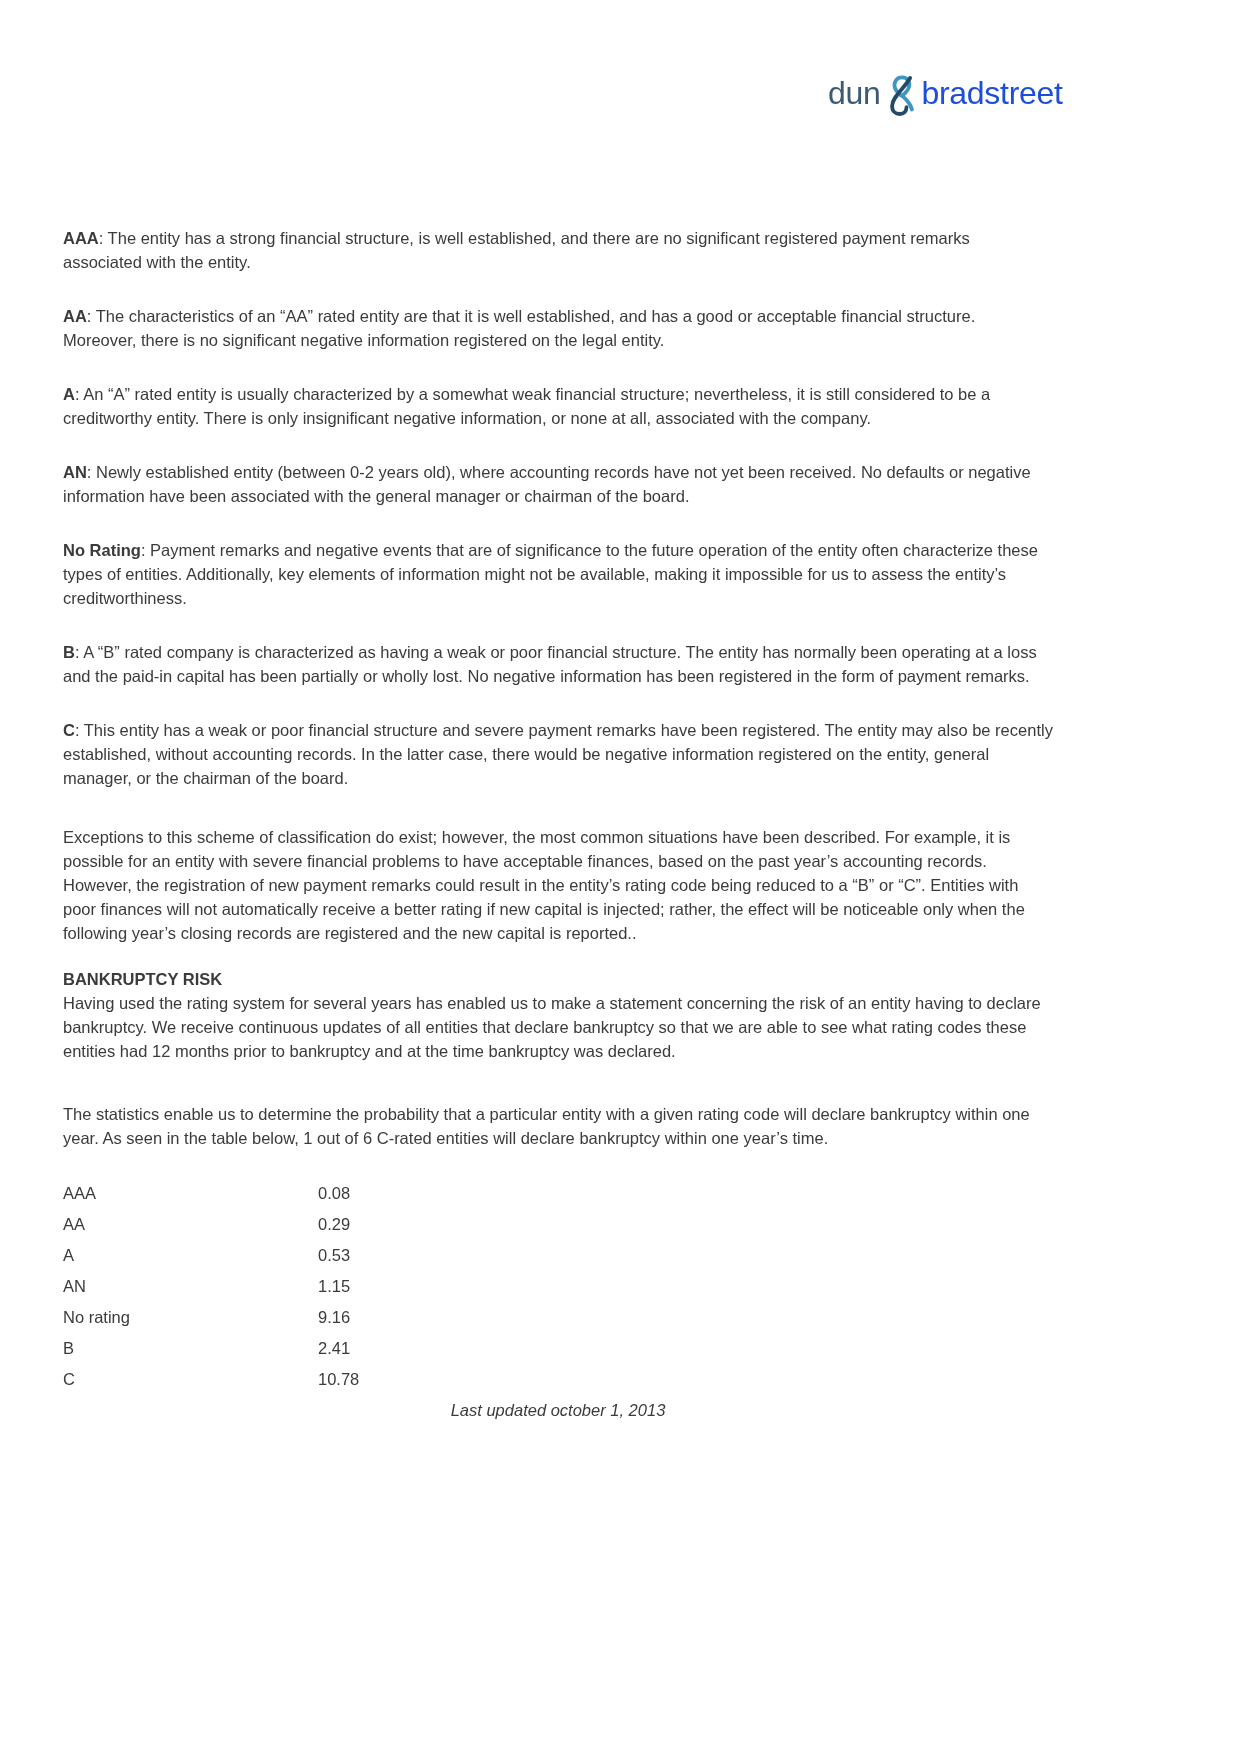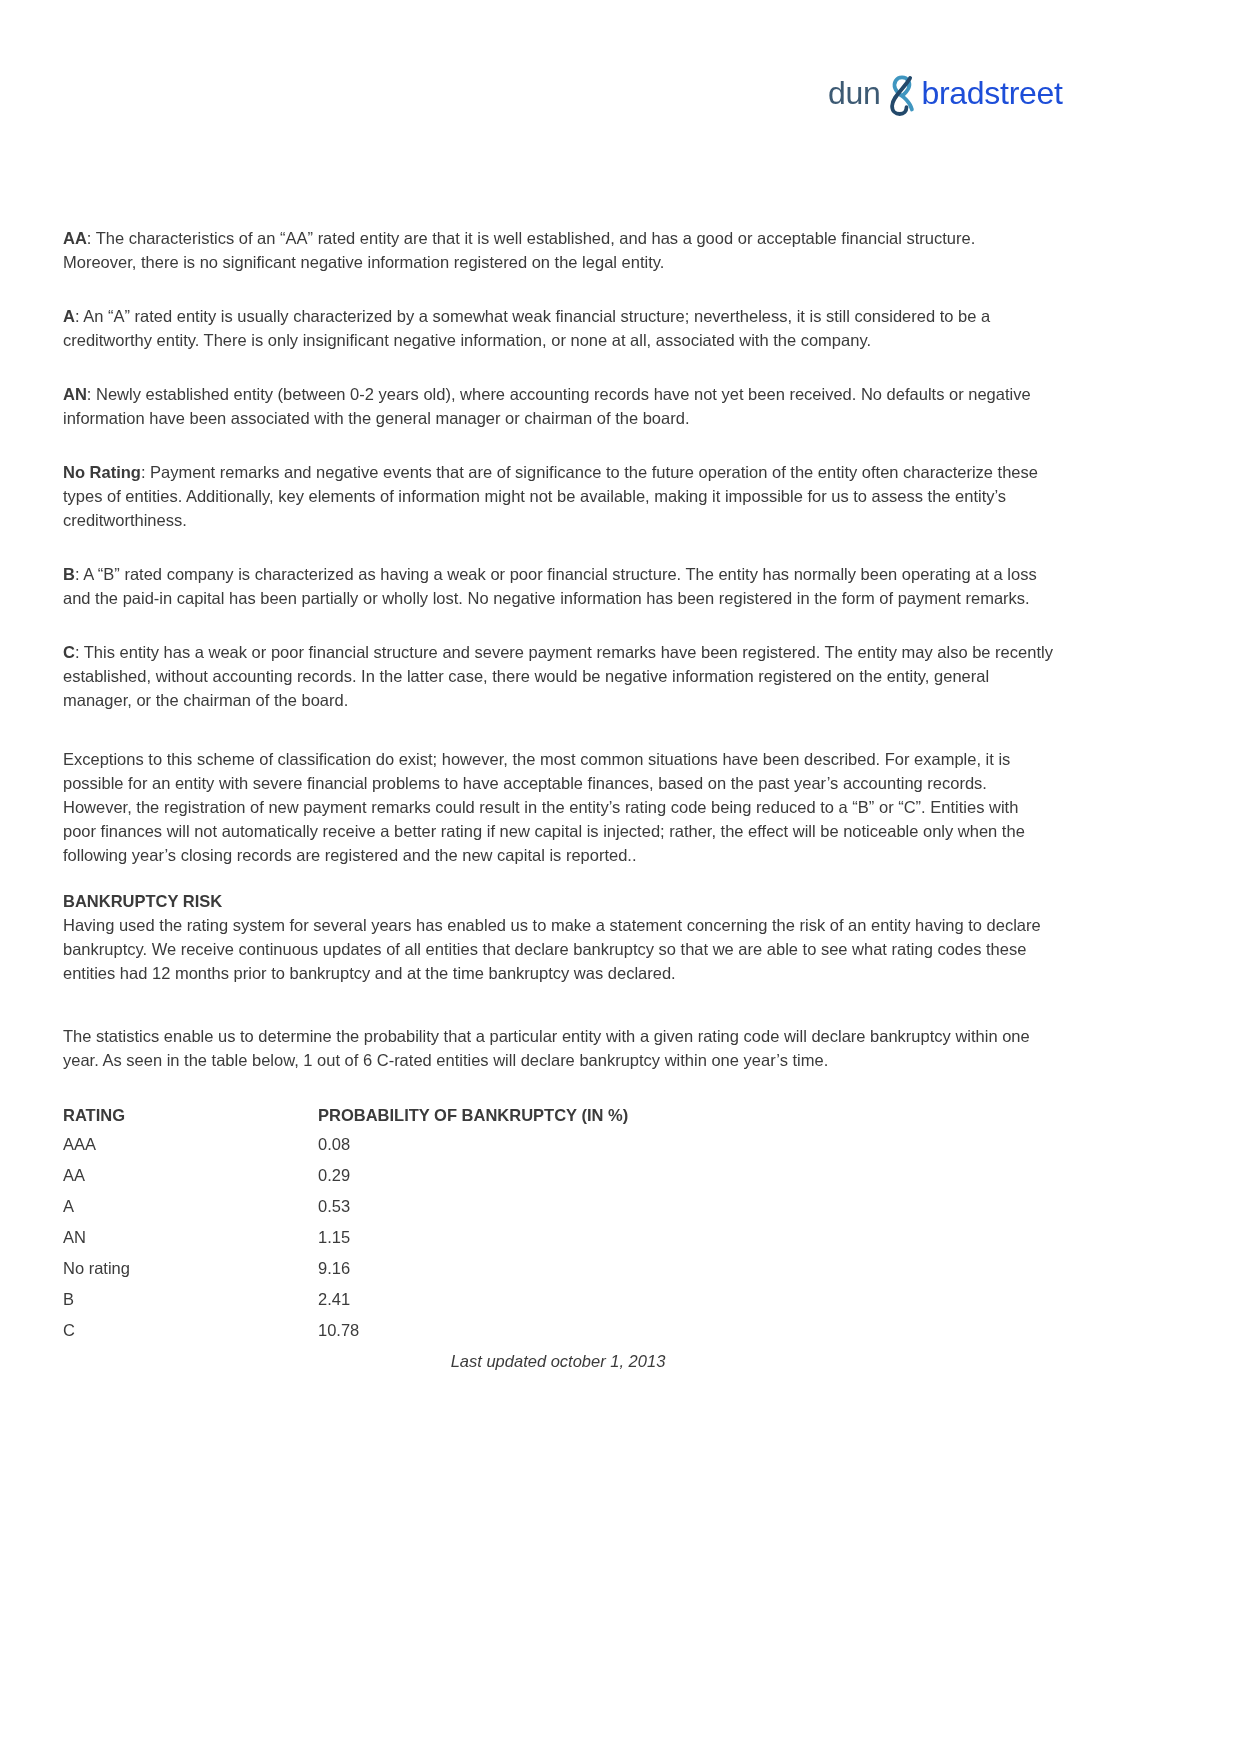--- a/index.html
+++ b/index.html
@@ -67,20 +67,21 @@
     <span class="logo-dun">dun</span>
     <svg class="amp-svg" viewBox="0 0 40 46">
       <path d="M20 23 C12 18 10 11 13 6 C16 1 24 1 27 6 C30 11 27 17 20 23 C20 23 29 29 31 38" fill="none" stroke="#3f96c0" stroke-width="4.2" stroke-linecap="round"></path>
       <path d="M29 3 C23 14 9 24 9 34 C9 40 13 43 17.5 43 C22 43 25 40 25 35.5" fill="none" stroke="#23496b" stroke-width="4.2" stroke-linecap="round"></path>
     </svg>
     <span class="logo-brad">bradstreet</span>
   </div>
 
   <div class="content">
 
+    <p><span class="rlabel">AAA</span><span>: The entity has a strong  financial structure, is well established, and there are no significant registered payment remarks associated with the entity.</span></p>
 
     <p><span class="rlabel">AA</span><span>: The characteristics of an “AA” rated entity are that it is well established, and has a good or acceptable financial structure. Moreover, there is no significant negative information registered on the legal entity.</span></p>
 
     <p><span class="rlabel">A</span><span>: An “A” rated entity is usually characterized by a somewhat weak financial structure; nevertheless, it is still considered to be a creditworthy entity. There is only insignificant negative information, or none at all, associated with the company.</span></p>
 
     <p><span class="rlabel">AN</span><span>: Newly established entity (between 0-2 years old), where accounting records have not yet been received. No defaults or negative information have been associated with the general manager or chairman of the board.</span></p>
 
     <p><span class="rlabel">No Rating</span><span>: Payment remarks  and negative events  that are of significance  to the future operation of the entity often characterize these types of entities. Additionally, key elements of information might not be available, making it impossible for us to assess the entity’s creditworthiness.</span></p>
 
     <p><span class="rlabel">B</span><span>: A “B” rated company is characterized as having a weak or poor financial structure. The entity has normally been operating at a loss and the paid-in capital has been partially or wholly lost. No negative information has been registered in the form of payment remarks.</span></p>
@@ -89,24 +90,20 @@
 
     <p class="exceptions">Exceptions to this scheme of classification do exist; however, the most common situations have been described. For example, it is possible for an entity with severe financial problems to have acceptable finances, based on the past year’s accounting records. However, the registration of new payment remarks could result in the entity’s rating code being reduced to a “B” or “C”. Entities with poor finances will not automatically receive a better rating if new capital is injected; rather, the effect will be noticeable only when the following year’s closing records are registered and the new capital is reported..</p>
 
     <p class="heading">BANKRUPTCY RISK</p>
 
     <p class="b1">Having used the rating system for several years has enabled us to make a statement concerning the risk of an entity having to declare bankruptcy. We receive continuous updates of all entities that declare bankruptcy so that we are able to see what rating codes these entities had 12 months prior to bankruptcy and at the time bankruptcy was declared.</p>
 
     <p class="b2">The statistics enable us to determine the probability that a particular entity with a given rating code will declare bankruptcy within one year. As seen in the table below, 1 out of 6 C-rated entities will declare bankruptcy within one year’s time.</p>
 
     <div class="rtable">
-      <div class="t-head">
-        <div class="t-c1">RATING</div>
-        <div class="t-c2">PROBABILITY OF BANKRUPTCY (IN %)</div>
-      </div>
       <div class="t-row">
         <div class="t-c1">AAA</div>
         <div><span class="t-val">0.08</span></div>
       </div>
       <div class="t-row">
         <div class="t-c1">AA</div>
         <div><span class="t-val">0.29</span></div>
       </div>
       <div class="t-row">
         <div class="t-c1">A</div>

